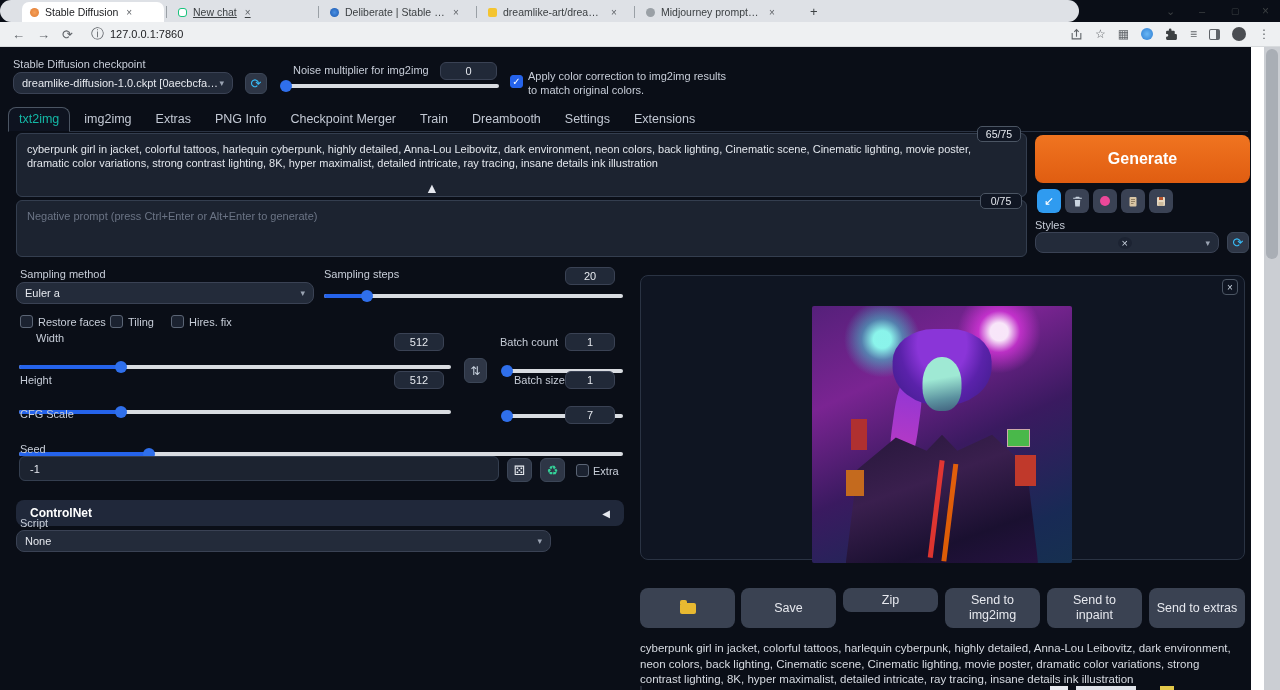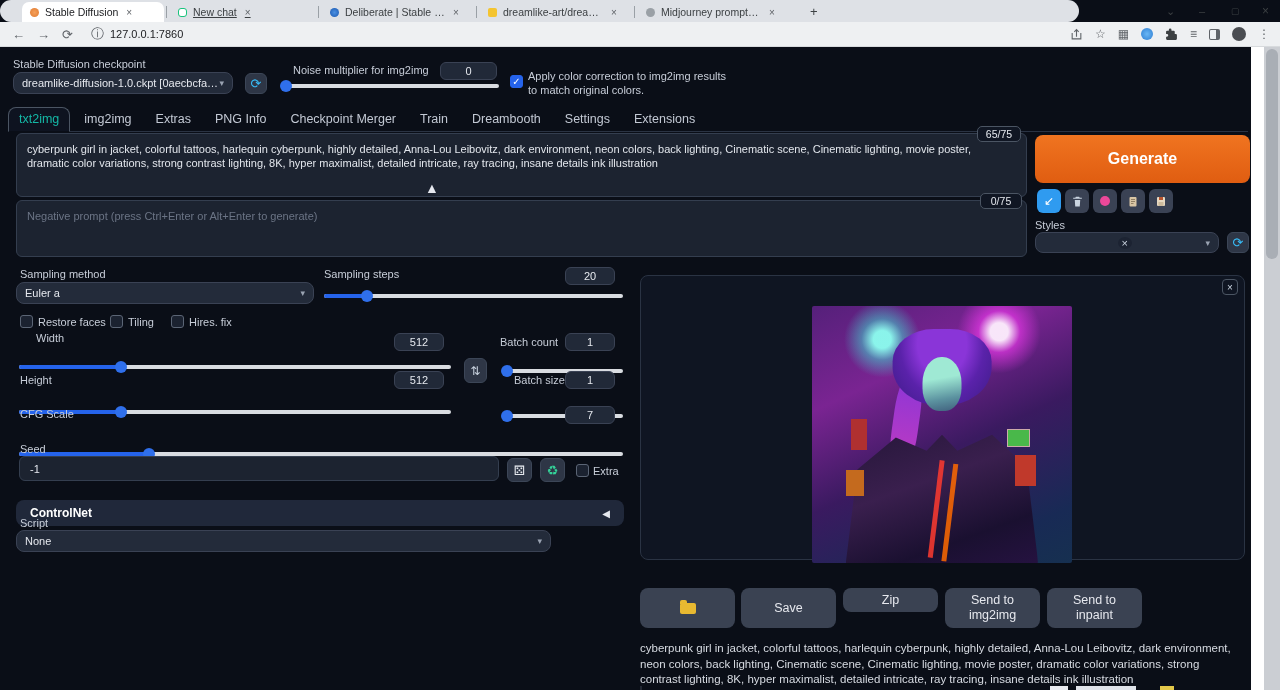--- a/index.html
+++ b/index.html
@@ -330,20 +330,21 @@
     <div class="patchR2"></div>
   </div>
 
   <div class="abs galbtn" style="left:640px; top:588px; width:95px; height:40px;">
     <span class="folder"></span>
   </div>
   <div class="abs galbtn" style="left:741px; top:588px; width:95px; height:40px;">Save</div>
   <div class="abs galbtn" style="left:843px; top:588px; width:95px; height:24px;">Zip</div>
   <div class="abs galbtn" style="left:945px; top:588px; width:95px; height:40px; padding:0 18px;">Send to img2img</div>
   <div class="abs galbtn" style="left:1047px; top:588px; width:95px; height:40px; padding:0 18px;">Send to inpaint</div>
+  <div class="abs galbtn" style="left:1149px; top:588px; width:96px; height:40px;">Send to extras</div>
 
   <div class="abs" style="left:640px; top:641px; width:602px; font-size:11.5px; line-height:15.5px; color:#d7dbe2;">cyberpunk girl in jacket, colorful tattoos, harlequin cyberpunk, highly detailed, Anna-Lou Leibovitz, dark environment, neon colors, back lighting, Cinematic scene, Cinematic lighting, movie poster, dramatic color variations, strong contrast lighting, 8K, hyper maximalist, detailed intricate, ray tracing, insane details ink illustration</div>
   <div class="abs" style="left:640px; top:686px; width:610px; height:4px; overflow:hidden;">
     <div style="position:absolute; left:410px; top:0; width:18px; height:4px; background:#e8eaf0;"></div>
     <div style="position:absolute; left:436px; top:0; width:60px; height:4px; background:#dfe3ea;"></div>
     <div style="position:absolute; left:520px; top:0; width:14px; height:4px; background:#e3c84a;"></div>
     <div style="position:absolute; left:0; top:0; width:400px; height:4px; background:linear-gradient(90deg,#39404d 0 2px,transparent 0 5px); opacity:.5;"></div>
   </div>
 
   <div class="abs" style="left:1251px; top:47px; width:13px; height:643px; background:#ffffff;"></div>

